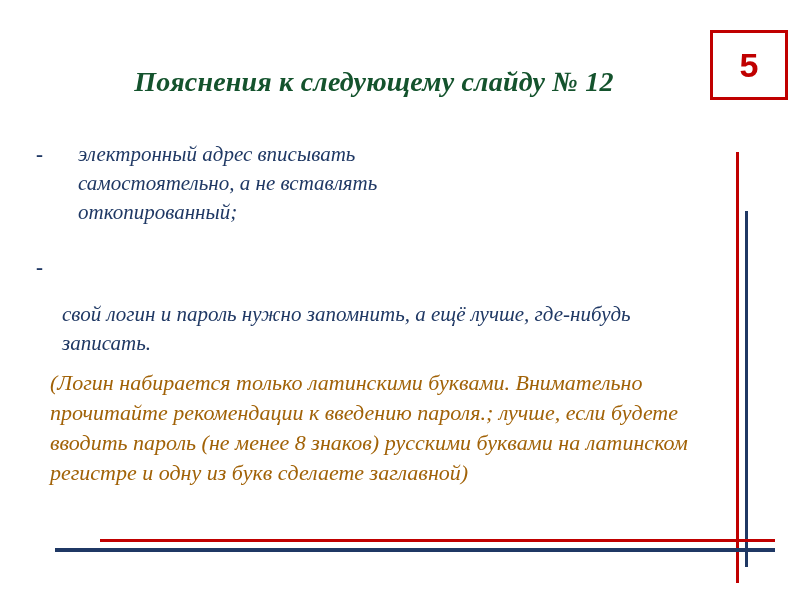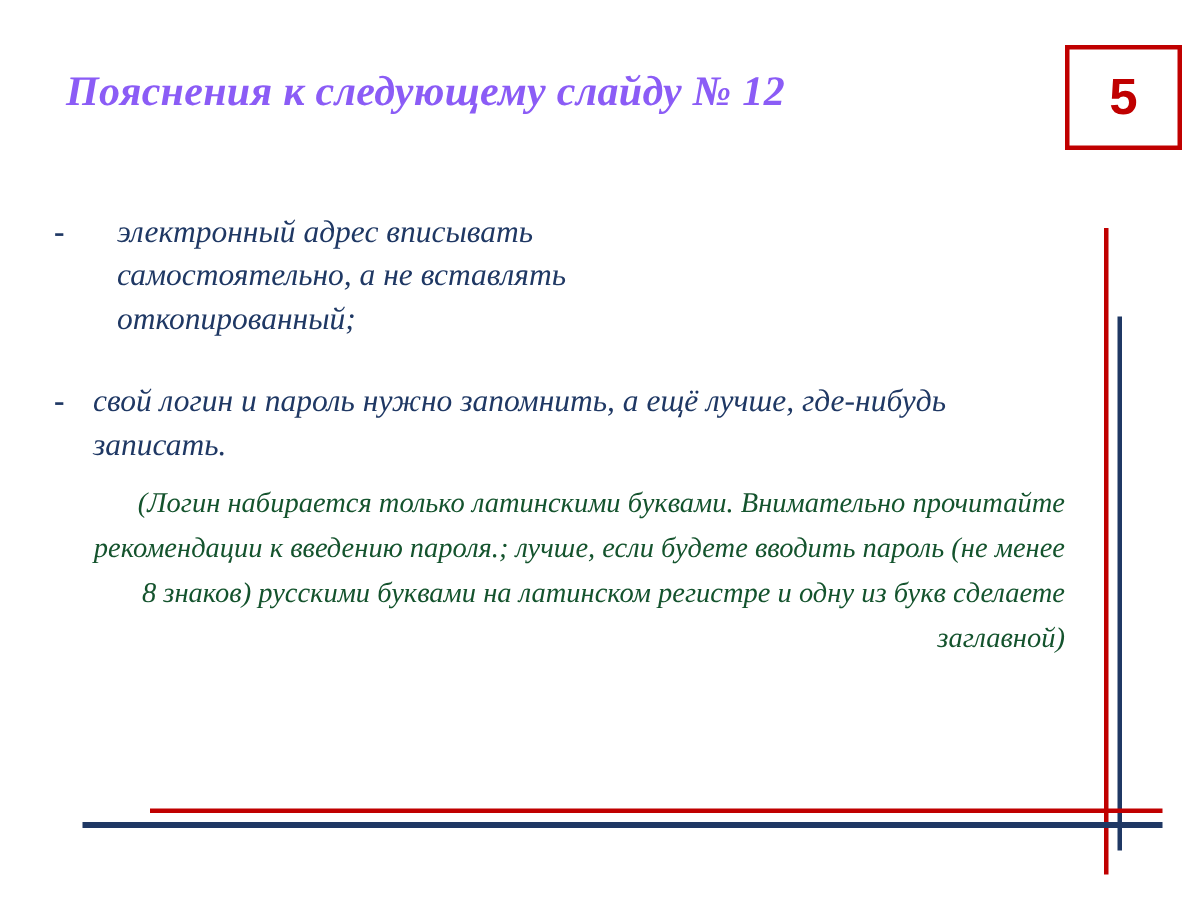--- a/index.html
+++ b/index.html
@@ -14,26 +14,26 @@
     height: 600px;
     background: #ffffff;
     overflow: hidden;
     font-family: "Liberation Serif", "DejaVu Serif", serif;
   }
 
   
   #slide-title {
     position: absolute;
     left: 44px;
-    top: 40px;
+    top: 60px;
     width: 660px;
     height: 44px;
     line-height: 44px;
-    text-align: left;
-    color: #8b5cf6;
+    text-align: center;
+    color: #14532d;
     font-family: "Liberation Serif", "DejaVu Serif", serif;
     font-style: italic;
     font-weight: bold;
     font-size: 28px;
     letter-spacing: 0.2px;
     white-space: nowrap;
   }
 
   
   #slide-number-box {
@@ -90,29 +90,29 @@
     font-size: 21px;
     line-height: 29px;
   }
   .bullet-text {
     flex: 1 1 auto;
     line-height: 29px;
     color: #1F3864;
   }
   #bullet-1 .bullet-text { max-width: 430px; margin-left: 16px; }
   #bullet-2 { margin-bottom: 10px; }
-  #bullet-2 .bullet-text { max-width: 620px; }
+  #bullet-2 .bullet-text { max-width: 620px; margin-top: 47px; }
 
   #note-paragraph {
     margin-left: 14px;
     margin-right: 6px;
-    text-align: right;
+    text-align: left;
     line-height: 30px;
-    font-size: 19px;
-    color: #14532d;
+    font-size: 22px;
+    color: #a16207;
   }
 
   
   .rule {
     position: absolute;
   }
   #vline-red {
     left: 736px;
     top: 152px;
     width: 3px;

